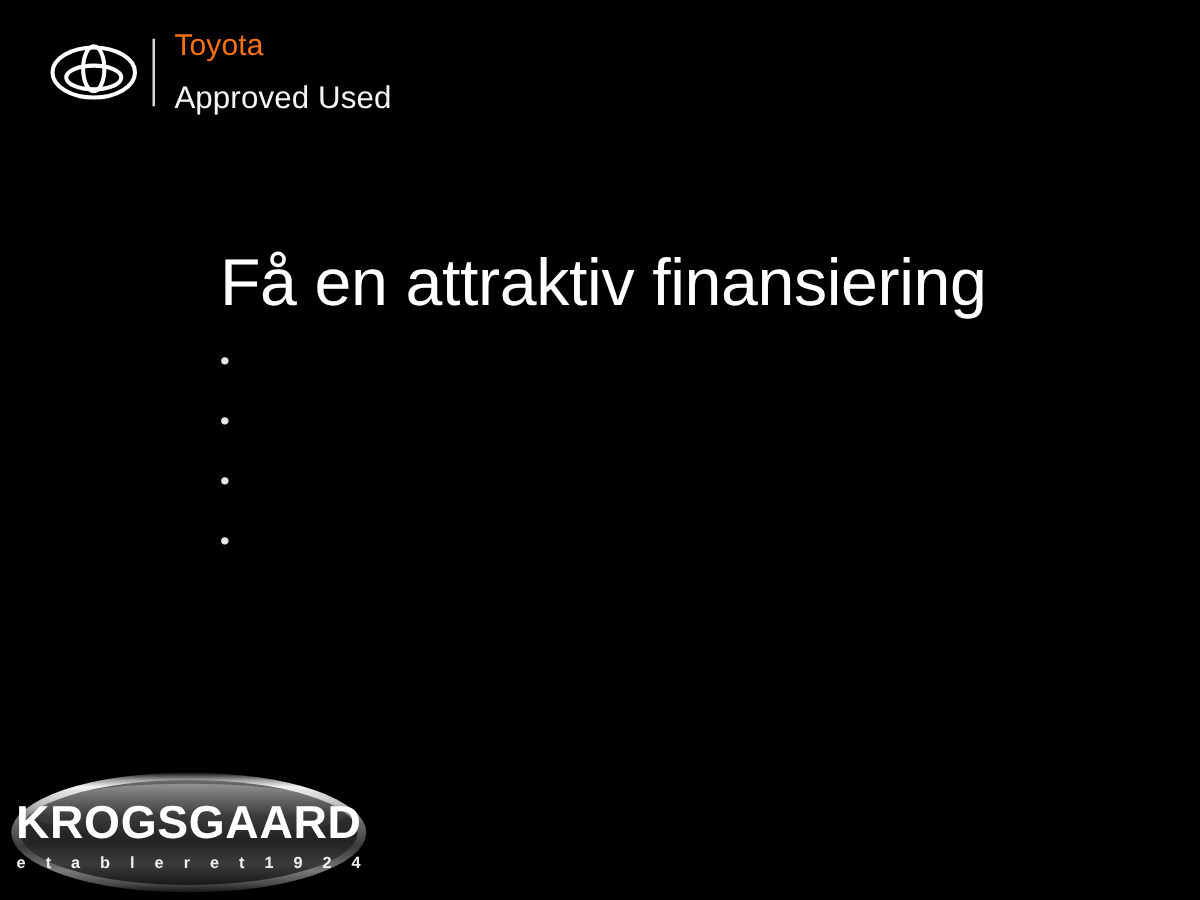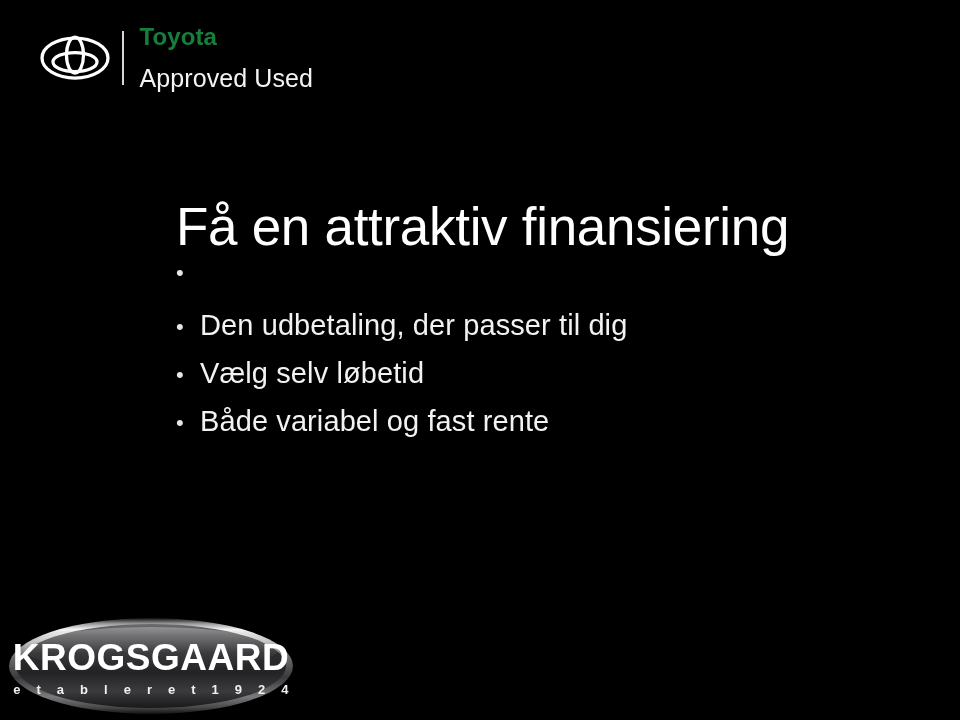--- a/index.html
+++ b/index.html
@@ -50,23 +50,23 @@
   }
 
   .brand-words {
     display: flex;
     flex-direction: column;
     justify-content: center;
     line-height: 1.04;
   }
 
   .brand-line1 {
-    color: #15803d;
+    color: #f97316;
     font-size: 24px;
-    font-weight: 700;
+    font-weight: 400;
     letter-spacing: .1px;
   }
 
   .brand-line2 {
     color: #f4f4f4;
     font-size: 25px;
     font-weight: 400;
     letter-spacing: .1px;
     margin-top: 15px;
     text-align: center;
@@ -79,21 +79,21 @@
     top: 198px;
     width: 700px;
   }
 
   .headline {
     color: #ffffff;
     font-size: 53px;
     font-weight: 300;
     letter-spacing: -0.3px;
     line-height: 1.08;
-    margin: 0 0 8px 0;
+    margin: 0 0 24px 0;
     white-space: nowrap;
   }
 
   .bullets {
     list-style: none;
     margin: 0;
     padding: 0;
   }
 
   .bullet {
@@ -183,31 +183,28 @@
     <h1 class="headline">Få en attraktiv finansiering</h1>
 
     <ul class="bullets">
 
       <li class="bullet">
         <span class="bullet-dot">•</span>
       </li>
 
       <li class="bullet">
         <span class="bullet-dot">•</span>
-        <span class="bullet-text">Den udbetaling, der passer til dig</span>
-      </li>
-
-      <li class="bullet">
-        <span class="bullet-dot">•</span>
-        <span class="bullet-text">Vælg selv løbetid</span>
-      </li>
-
-      <li class="bullet">
-        <span class="bullet-dot">•</span>
-        <span class="bullet-text">Både variabel og fast rente</span>
+      </li>
+
+      <li class="bullet">
+        <span class="bullet-dot">•</span>
+      </li>
+
+      <li class="bullet">
+        <span class="bullet-dot">•</span>
       </li>
 
     </ul>
 
   </div>
 
   <div class="krogsgaard">
     <svg class="krogsgaard-svg" viewBox="0 0 286 100">
       <defs>
 

